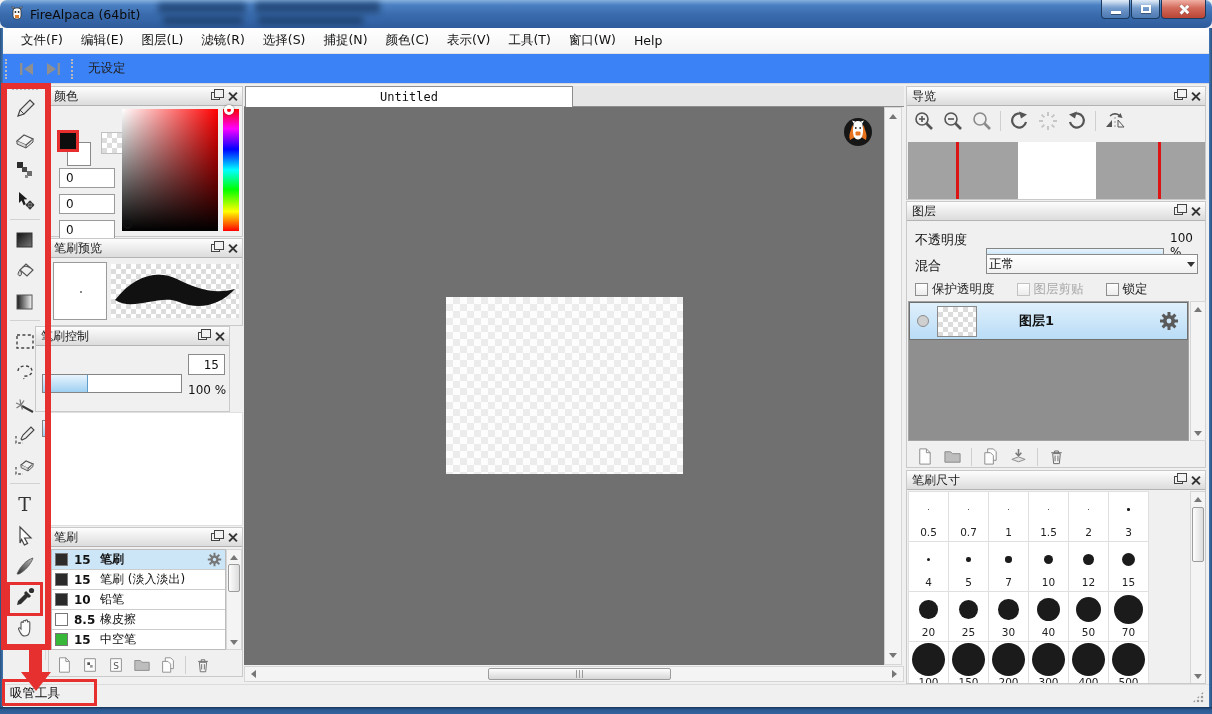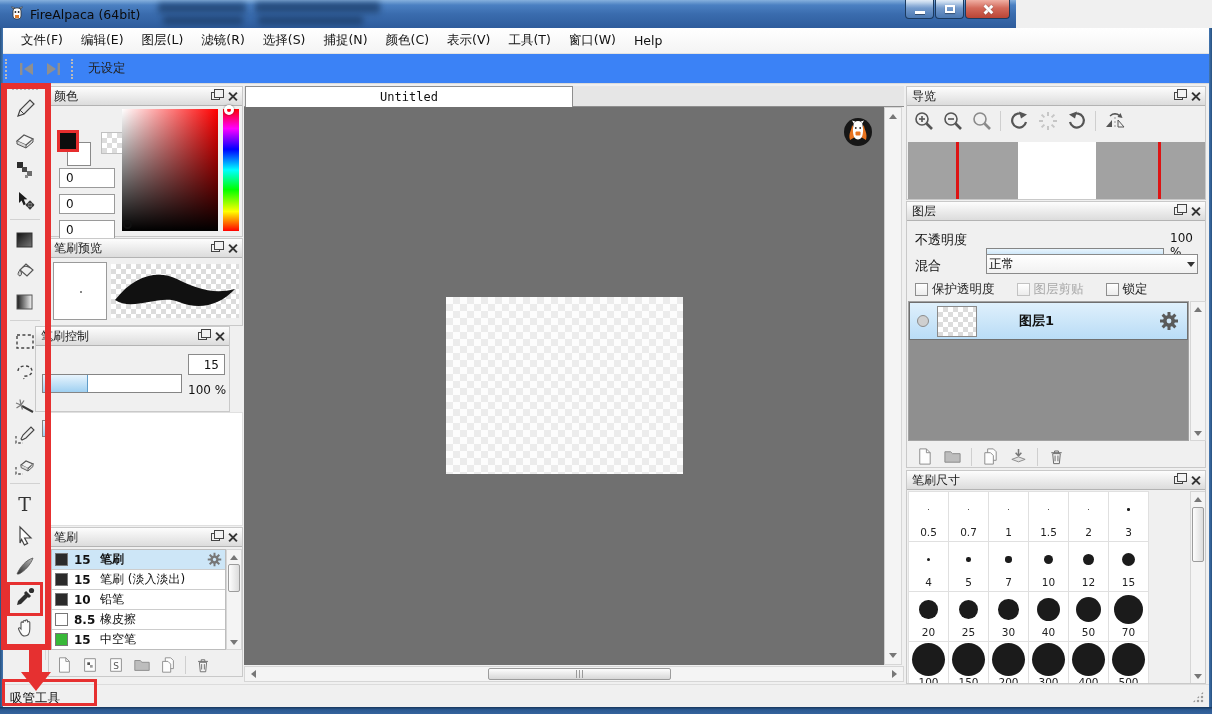--- a/index.html
+++ b/index.html
@@ -2,21 +2,21 @@
 <html><head>
 <meta charset="utf-8">
 <style>
   html,body{margin:0;padding:0;background:#555;}
   body{font-family:"DejaVu Sans","Liberation Sans",sans-serif;}
   *{box-sizing:border-box;}
   .window{position:relative;width:1212px;height:714px;background:#f0f0f0;overflow:hidden;outline:1px solid #10304f;}
   .abs{position:absolute;}
 
   
-  .titlebar{left:0;top:0;width:1016px;height:28px;background:linear-gradient(#86b0dd 0%,#4b80c2 18%,#3a6cae 50%,#2e5c9c 100%);}
+  .titlebar{left:0;top:0;width:1212px;height:28px;background:linear-gradient(#86b0dd 0%,#4b80c2 18%,#3a6cae 50%,#2e5c9c 100%);border-radius:7px;}
   .title-text{left:30px;top:7px;font-size:12.5px;color:#0b0b0b;}
   .blur-blob{background:#1d3f6b;opacity:.8;filter:blur(3px);border-radius:2px;}
   .winbtns{right:6px;top:0;display:flex;}
   .winbtn{width:29px;height:19px;border:1px solid #1c3a5e;border-top:none;background:linear-gradient(rgba(255,255,255,.75),rgba(255,255,255,.25) 45%,rgba(110,150,195,.4));display:flex;align-items:center;justify-content:center;border-radius:0 0 4px 4px;margin-left:1px;position:relative;}
   .winbtn.close{width:45px;background:linear-gradient(#f0b0a4,#d3695a 45%,#b94536);}
   .glyph-min{width:10px;height:3px;background:#fff;box-shadow:0 1px 0 rgba(0,0,0,.4);margin-top:6px;}
   .glyph-max{width:10px;height:8px;border:2px solid #fff;box-shadow:0 1px 1px rgba(0,0,0,.35);}
   .glyph-x{position:relative;width:11px;height:11px;}
   .glyph-x::before,.glyph-x::after{content:"";position:absolute;left:5px;top:0;width:2.5px;height:11px;background:#fff;box-shadow:0 0 1px rgba(0,0,0,.5);}
   .glyph-x::before{transform:rotate(45deg);} .glyph-x::after{transform:rotate(-45deg);}
@@ -83,21 +83,21 @@
   .bs-grid{display:flex;flex-wrap:wrap;width:241px;background:#fff;border-left:1px solid #e0e0e0;border-top:1px solid #e0e0e0;}
   .bs-cell{width:40px;height:50px;border-right:1px solid #e0e0e0;border-bottom:1px solid #e0e0e0;display:flex;flex-direction:column;align-items:center;justify-content:flex-end;padding-bottom:3px;background:#fff;}
   .bs-dot{background:#1b1b1b;border-radius:50%;margin-bottom:auto;margin-top:auto;flex:none;}
   .bs-num{font-size:10.5px;color:#222;line-height:11px;flex:none;}
 
   
   .anno{border:6px solid #e63030;pointer-events:none;z-index:60;}
   .anno-thin{border:3px solid #e63030;pointer-events:none;z-index:60;}
   .anno-fill{background:#e63030;pointer-events:none;z-index:60;}
 
-  .statusbar{left:0;top:684px;width:1212px;height:23px;background:#f0f0f0;border-top:1px solid #dcdcdc;display:flex;align-items:flex-end;}
+  .statusbar{left:0;top:684px;width:1212px;height:23px;background:#f0f0f0;border-top:1px solid #dcdcdc;display:flex;align-items:flex-start;}
   .status-text{font-size:12.5px;color:#111;margin-left:10px;}
 
   .frame-side{background:linear-gradient(90deg,#27507f,#4377b2);}
   .frame-bottom{left:0;top:707px;width:1212px;height:7px;background:linear-gradient(#16365c,#2c5a92 40%,#35639d);}
   .grip-dots{width:12px;height:12px;background:radial-gradient(circle 1.5px,#9a9a9a 1.4px,transparent 1.6px);background-size:4px 4px;clip-path:polygon(100% 0,100% 100%,0 100%);}
   svg{display:block;}
 </style>
 </head>
 <body>
 

